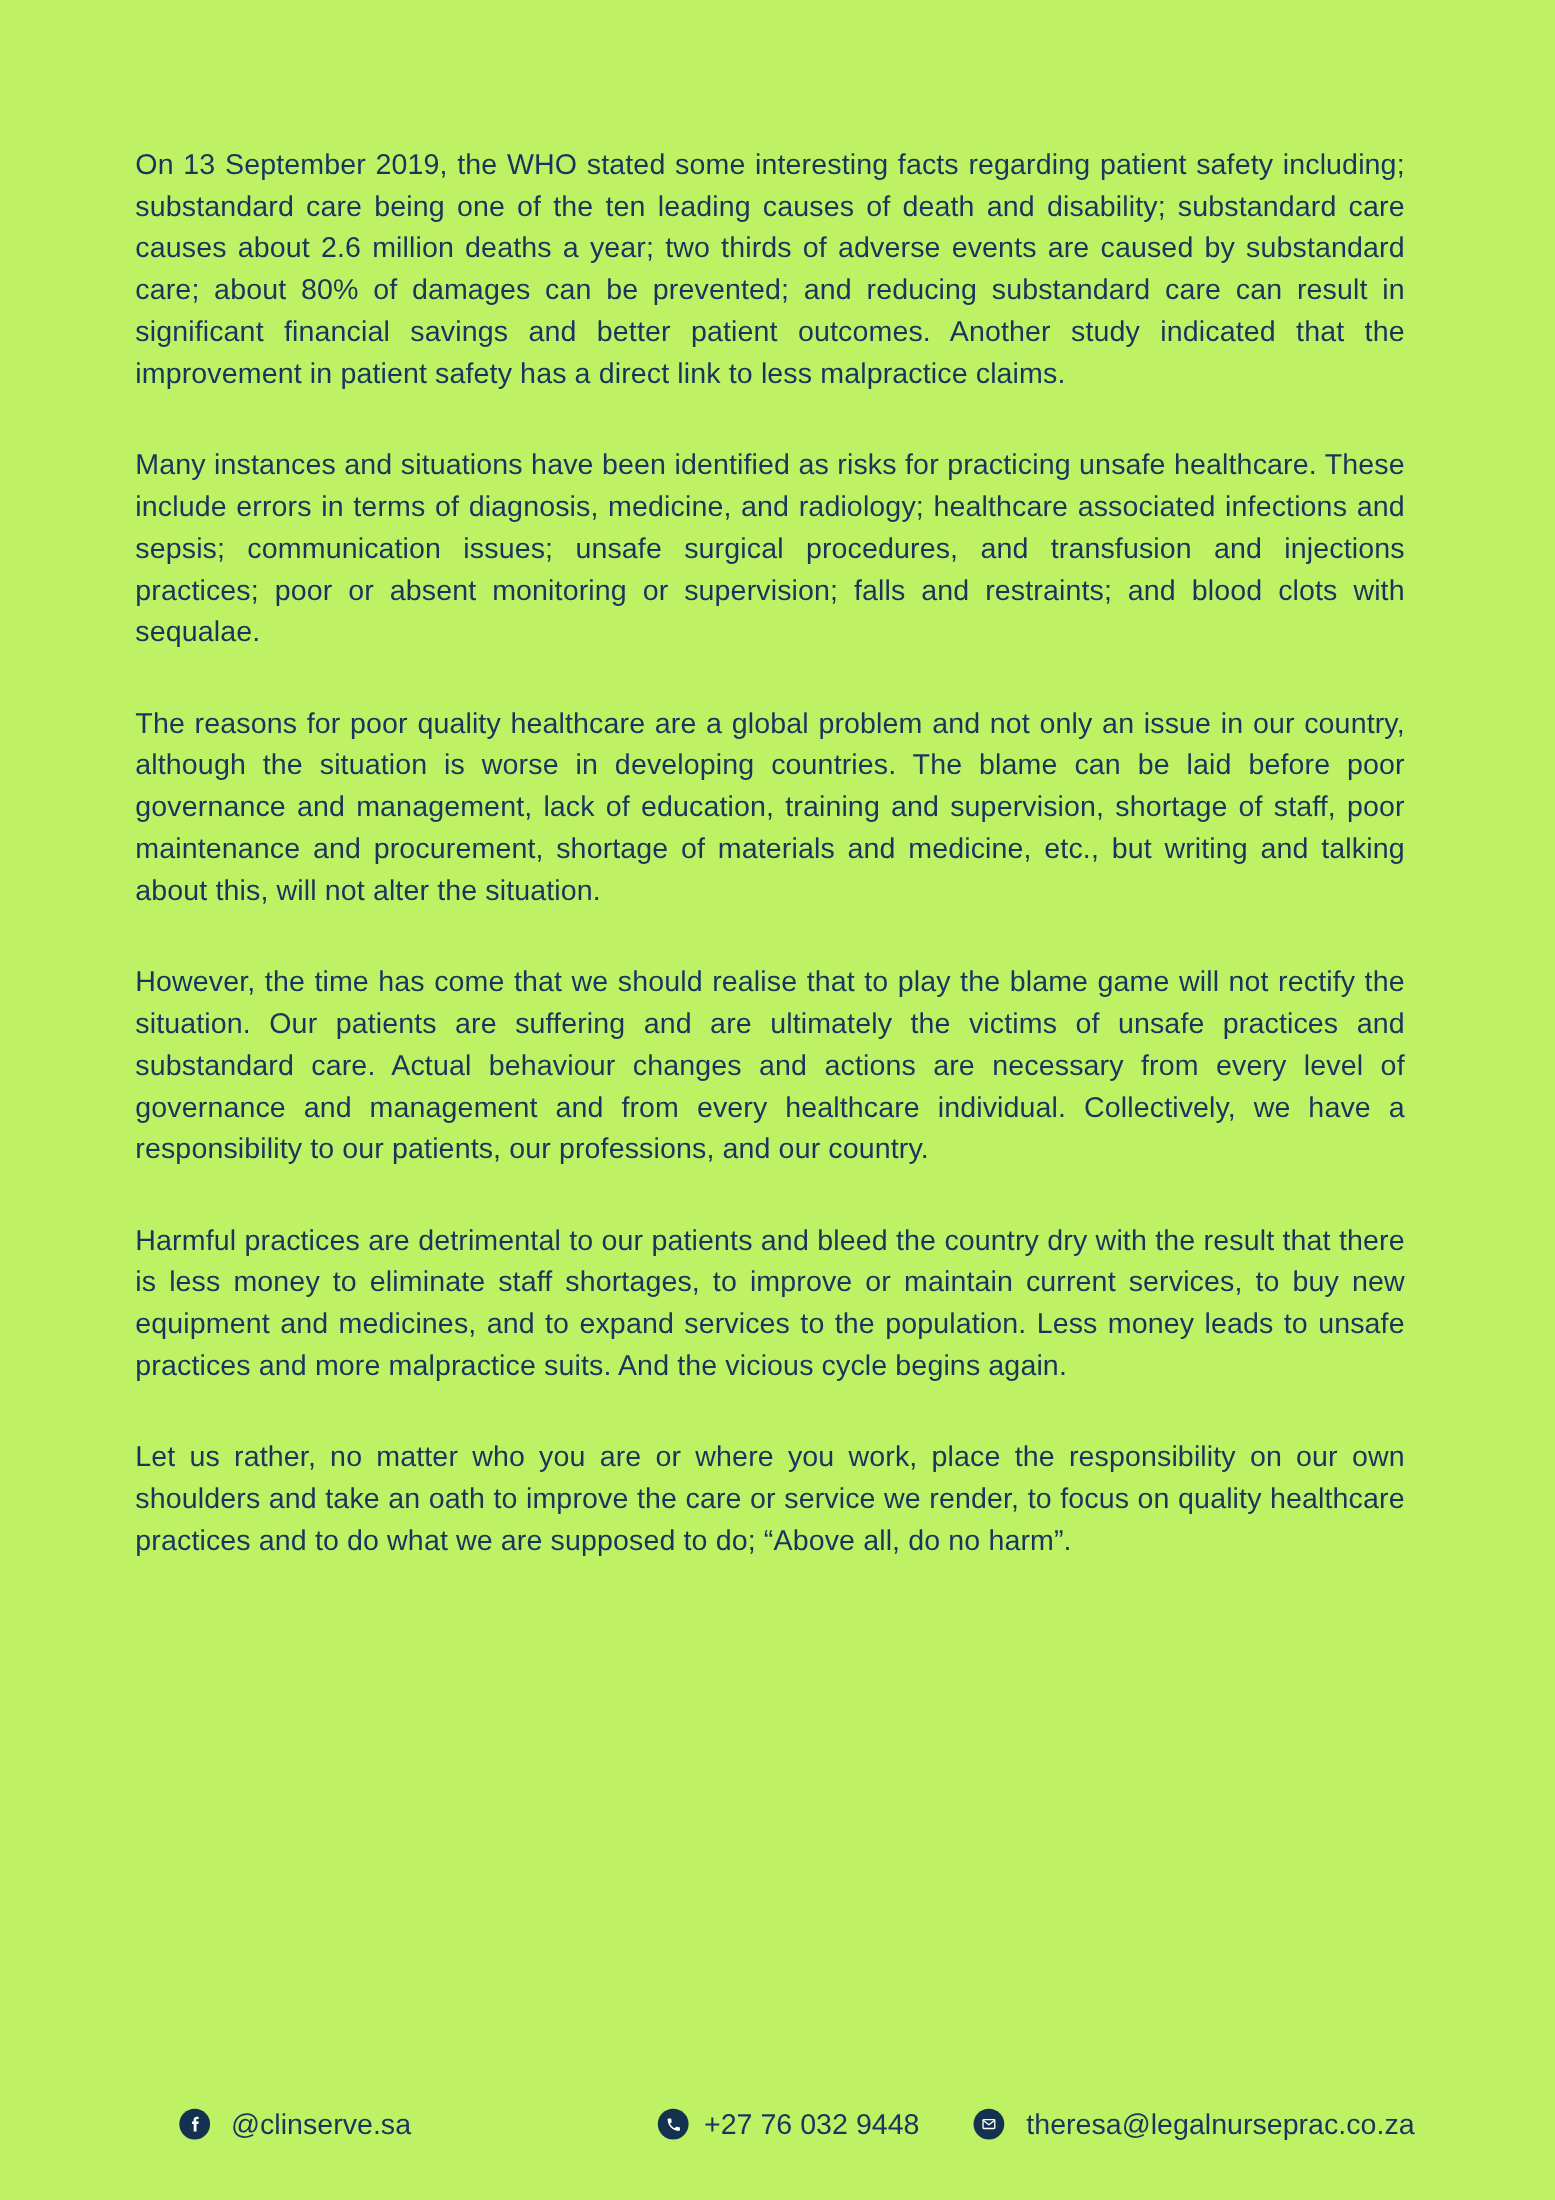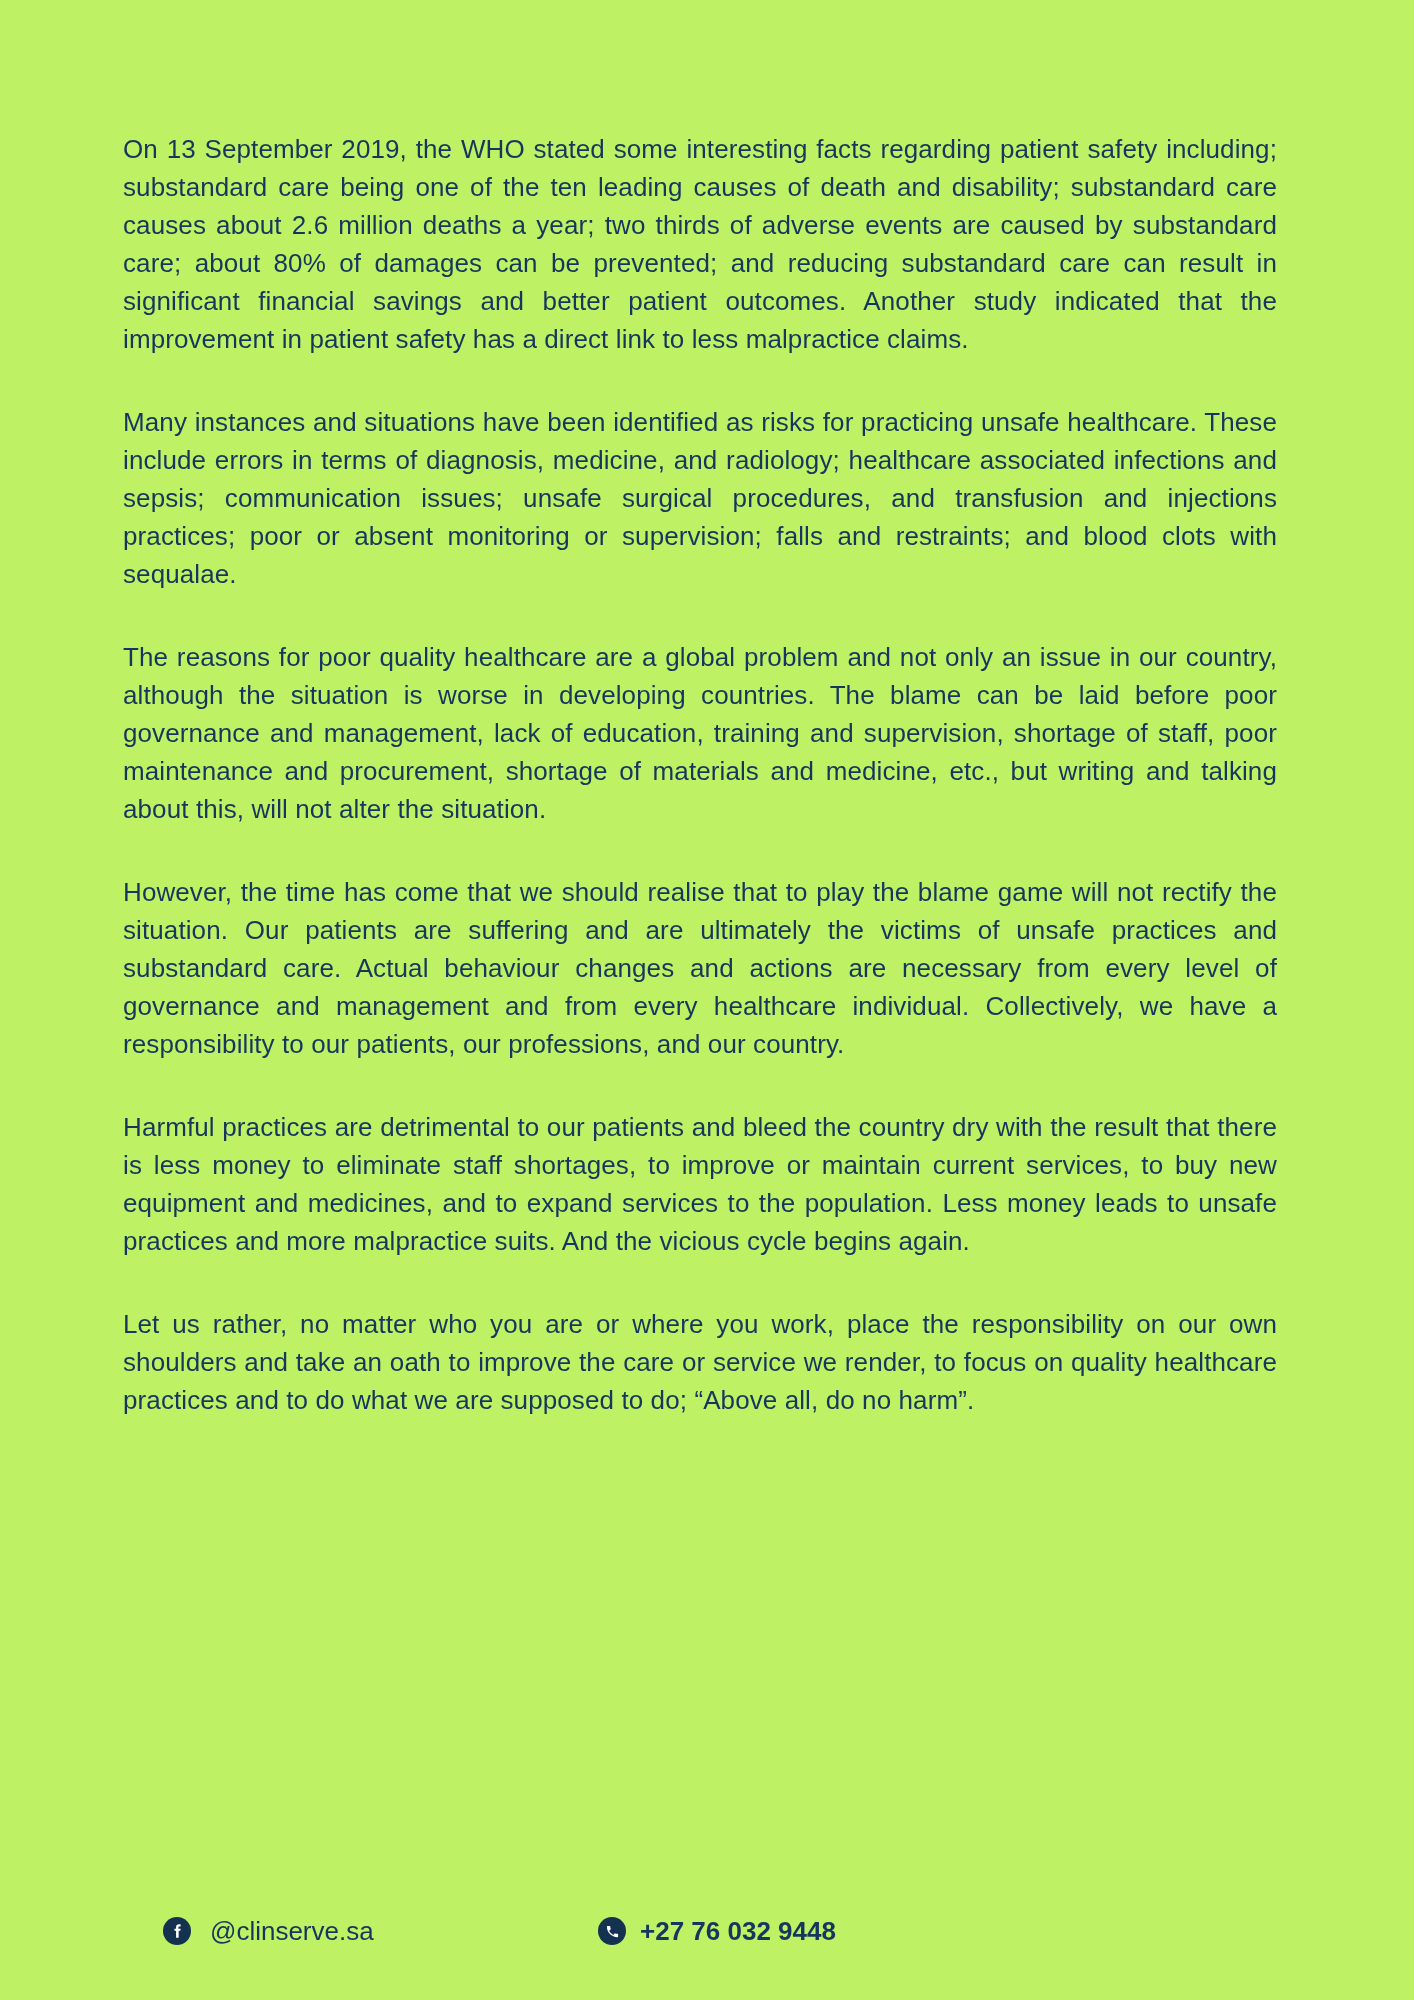--- a/index.html
+++ b/index.html
@@ -58,21 +58,21 @@
     height: 28px;
     border-radius: 50%;
     background: #14324f;
     display: flex;
     align-items: center;
     justify-content: center;
     flex: 0 0 auto;
   }
   .footer-item-facebook { left: 127px; }
   .footer-item-facebook .icon-circle { margin-right: 19px; }
-  .footer-item-phone { left: 562px; font-weight: bold; }
+  .footer-item-phone { left: 562px; }
   .footer-item-phone .icon-circle { margin-right: 14px; }
   .footer-item-email { left: 849px; }
   .footer-item-email .icon-circle { margin-right: 20px; }
   .icon-svg { display: block; }
 </style>
 </head>
 <body>
 
 <div class="page">
 
@@ -98,15 +98,24 @@
 
     <a class="footer-item footer-item-phone">
       <span class="icon-circle">
         <svg class="icon-svg" width="15" height="15" viewBox="0 0 24 24" aria-hidden="true">
           <path fill="#ffffff" d="M6.6 10.8c1.4 2.8 3.8 5.1 6.6 6.6l2.2-2.2c.3-.3.7-.4 1-.2 1.1.4 2.3.6 3.6.6.6 0 1 .4 1 1V20c0 .6-.4 1-1 1C10.6 21 3 13.4 3 4c0-.6.4-1 1-1h3.5c.6 0 1 .4 1 1 0 1.2.2 2.4.6 3.6.1.3 0 .7-.2 1l-2.3 2.2z"></path>
         </svg>
       </span>
       <span class="label">+27 76 032 9448</span>
     </a>
 
+    <a class="footer-item footer-item-email">
+      <span class="icon-circle">
+        <svg class="icon-svg" width="16" height="16" viewBox="0 0 24 24" aria-hidden="true">
+          <rect x="4" y="6" width="16" height="12" rx="1" fill="none" stroke="#ffffff" stroke-width="1.8"></rect>
+          <polyline points="4.5,7 12,13 19.5,7" fill="none" stroke="#ffffff" stroke-width="1.8" stroke-linecap="round" stroke-linejoin="round"></polyline>
+        </svg>
+      </span>
+      <span class="label">theresa@legalnurseprac.co.za</span>
+    </a>
 
   </div>
 </div>
 
 </body></html>

